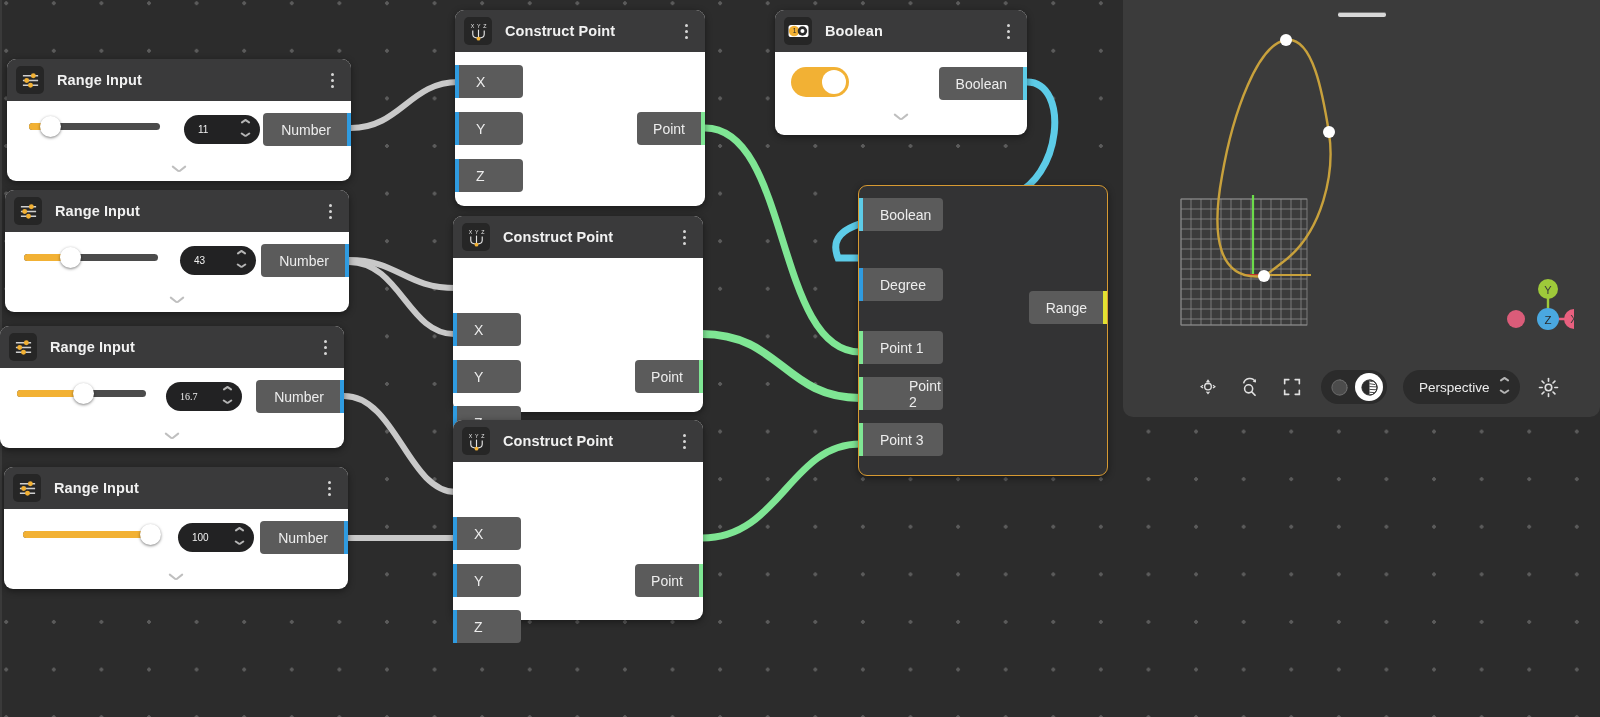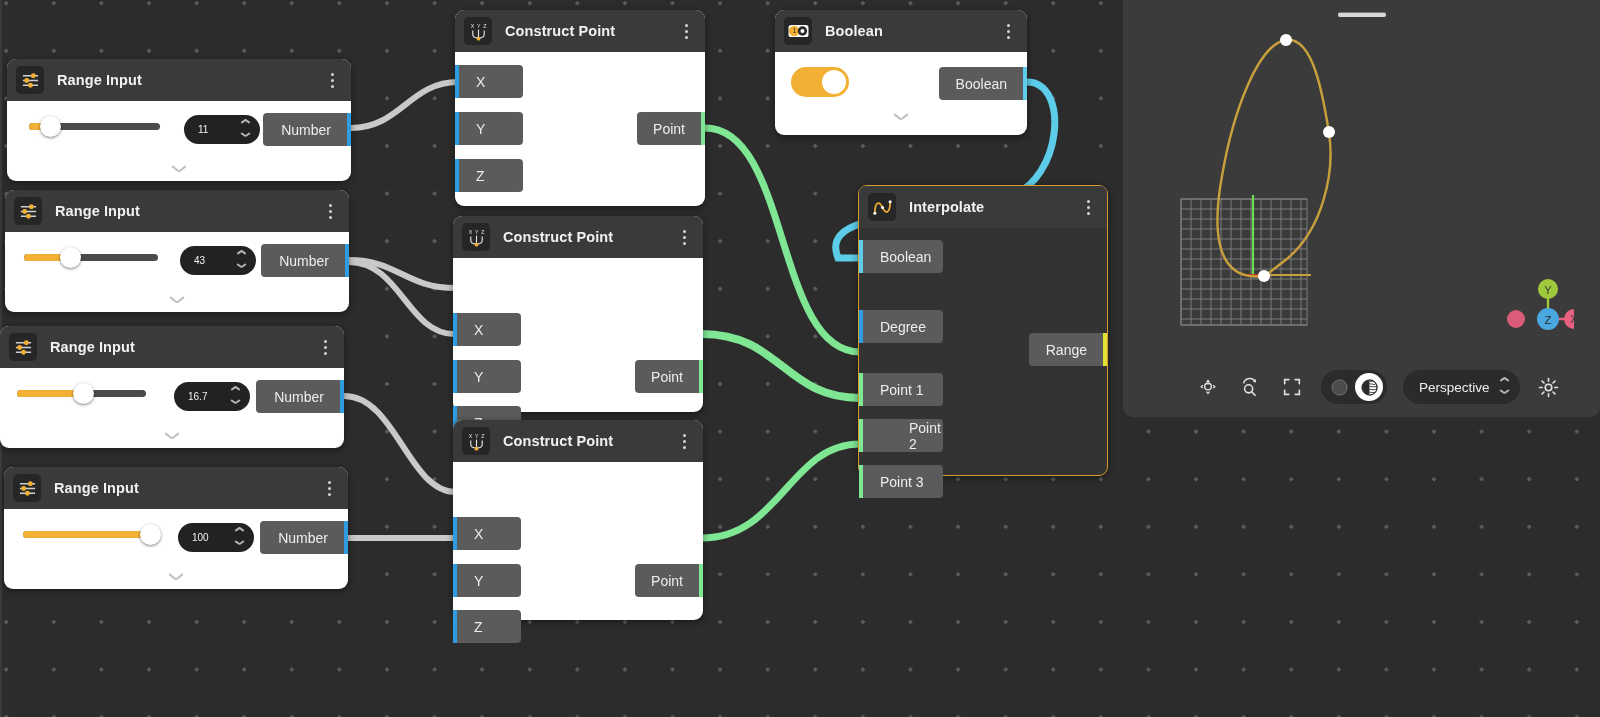--- a/index.html
+++ b/index.html
@@ -444,21 +444,21 @@
           <i></i>
           <i></i>
         </span>
     </div>
     <div class="node-body">
       <div class="range-row">
         <div class="slider" style="left:17px; width:129px;">
           <div class="slider-fill" style="width:67px;"></div>
           <div class="slider-knob" style="left:56px;"></div>
         </div>
-        <div class="numbox" style="left:174px; width:76px;">
+        <div class="numbox" style="left:166px; width:76px;font-family:Liberation Serif, serif;">
           <span class="val">16.7</span>
           <span class="spin">
             <span class="caret up"></span>
             <span class="caret dn"></span>
           </span>
         </div>
         <div class="port port-out" style="top:12px; width:88px;">
           <span>Number</span>
         </div>
       </div>
@@ -640,36 +640,20 @@
       <div class="port port-out port-cyanr" style="top:15px; width:88px;">
         <span>Boolean</span>
       </div>
       <div class="expander" style="position:absolute; left:0; top:53px; width:100%;">
         <span class="chev"></span>
       </div>
     </div>
   </div>
 
   <div class="node selected" style="left:858px; top:185px; width:250px; height:291px;">
-    <div class="node-header">
-      <span class="node-icon">
-        <svg width="21" height="21" viewBox="0 0 22 22">
-          <path d="M3 17 C3 4 8 4 11 11 C14 18 19 18 19 5" stroke="#f2b134" stroke-width="1.8" fill="none" stroke-linecap="round"></path>
-          <circle cx="3" cy="17" r="1.6" fill="#ffffff"></circle>
-          <circle cx="11" cy="11" r="1.6" fill="#ffffff"></circle>
-          <circle cx="19" cy="5" r="1.6" fill="#ffffff"></circle>
-        </svg>
-      </span>
-      <span class="node-title">Interpolate</span>
-      <span class="kebab">
-          <i></i>
-          <i></i>
-          <i></i>
-        </span>
-    </div>
     <div class="node-body" style="height:247px;">
       <div class="port port-in" style="top:12px; width:84px; border-left-color:#5dcce8;">
         <span>Boolean</span>
       </div>
       <div class="port port-in port-blue" style="top:58px; width:84px;margin-top:24px;">
         <span>Degree</span>
       </div>
       <div class="port port-in port-green" style="top:105px; width:84px;">
         <span>Point 1</span>
       </div>

